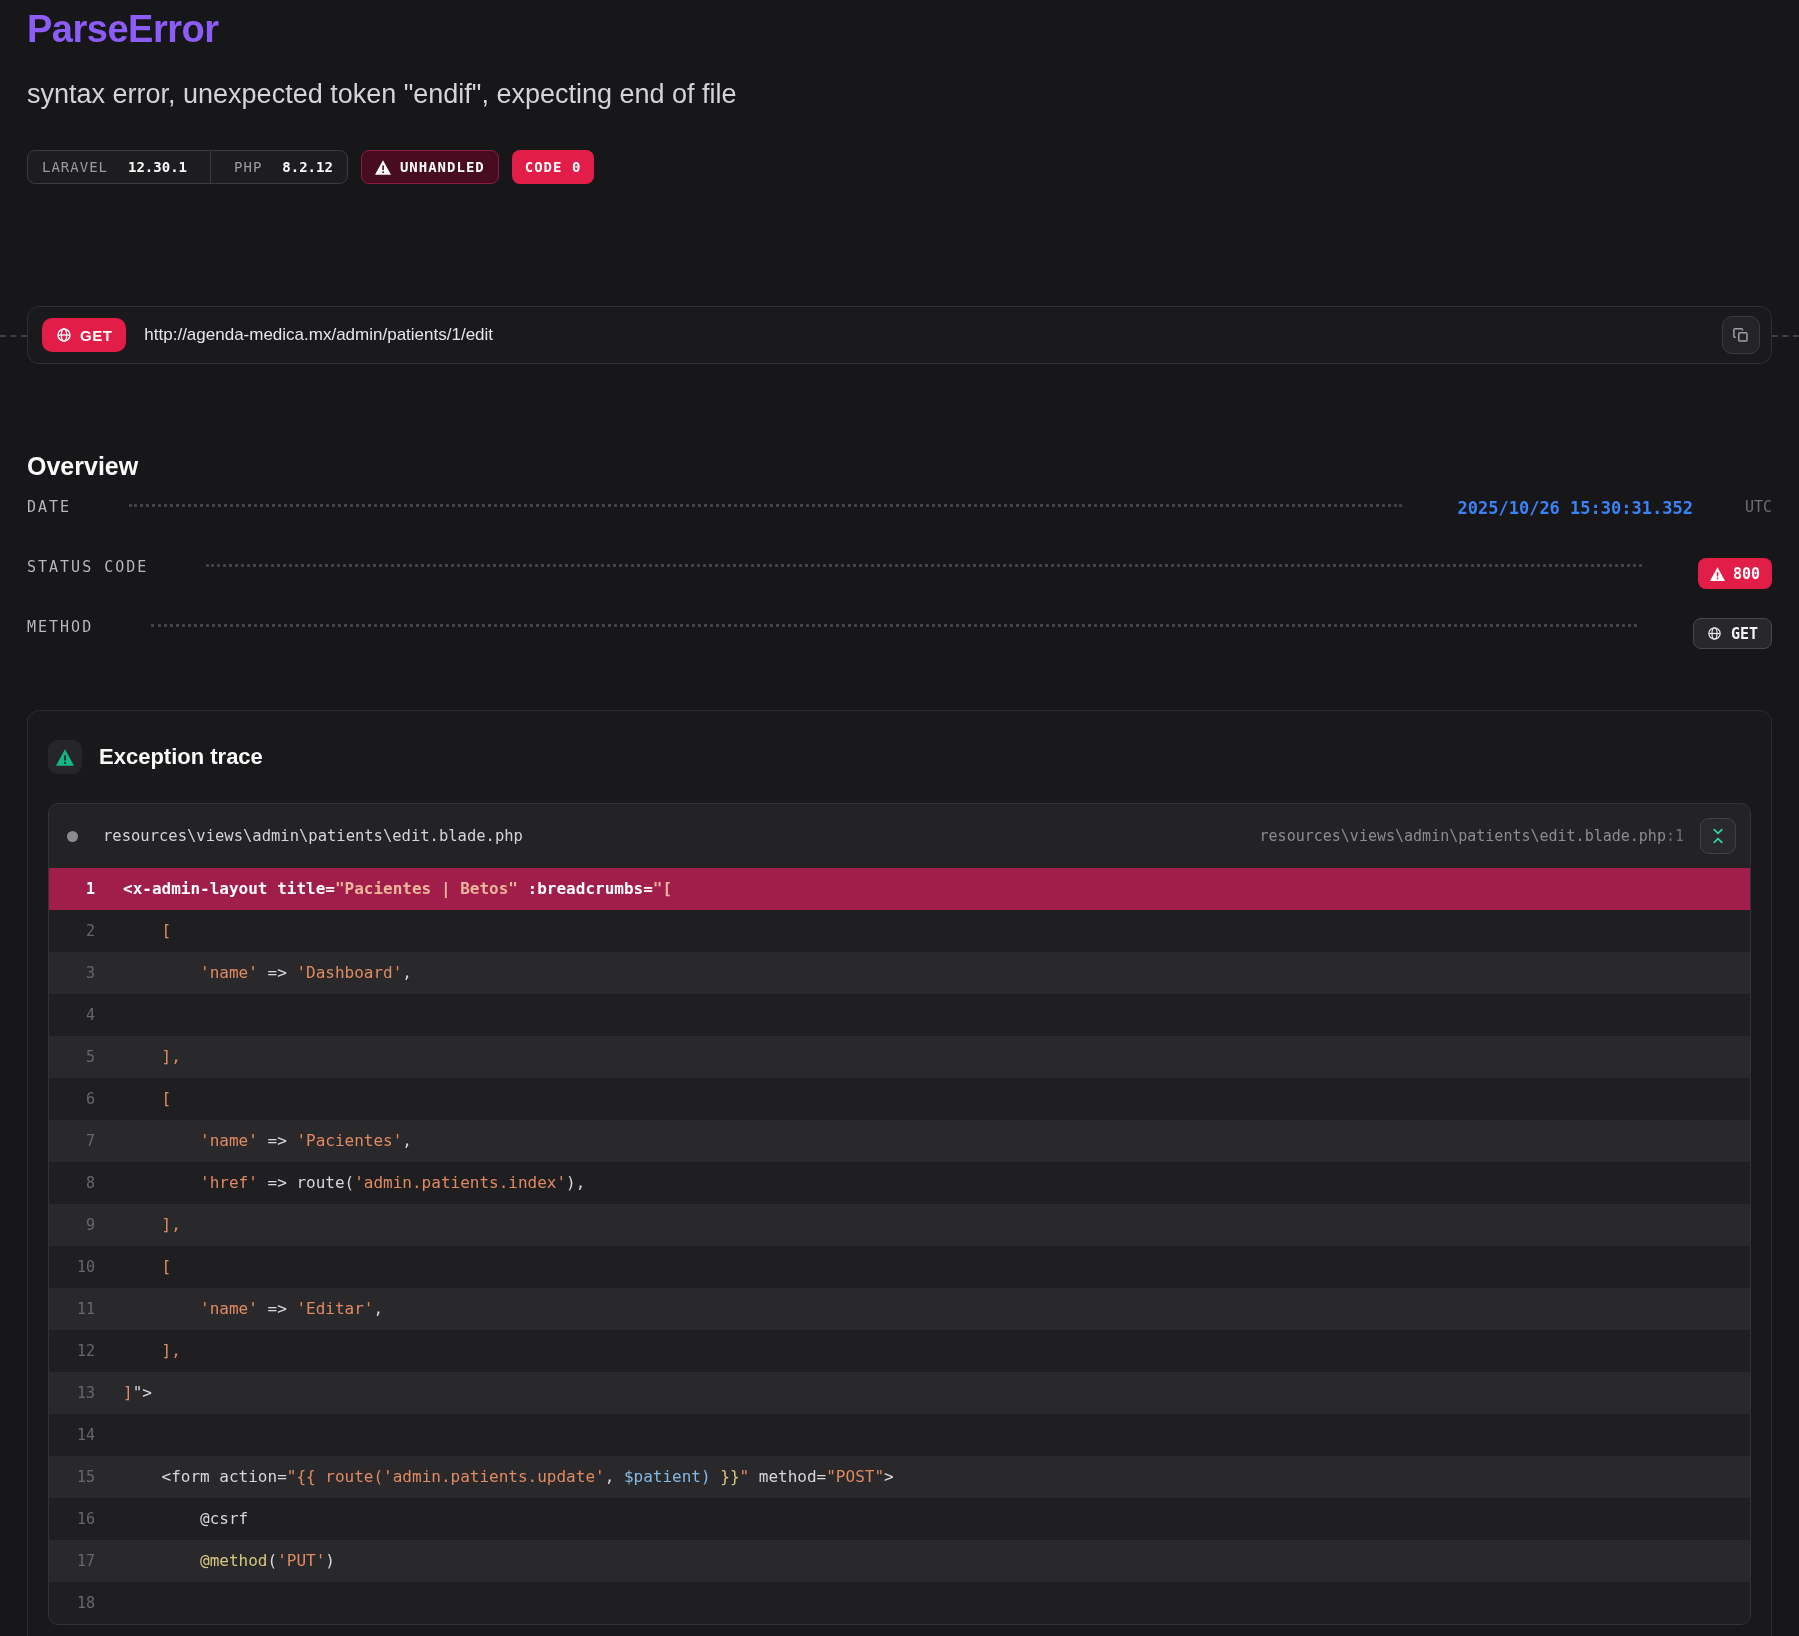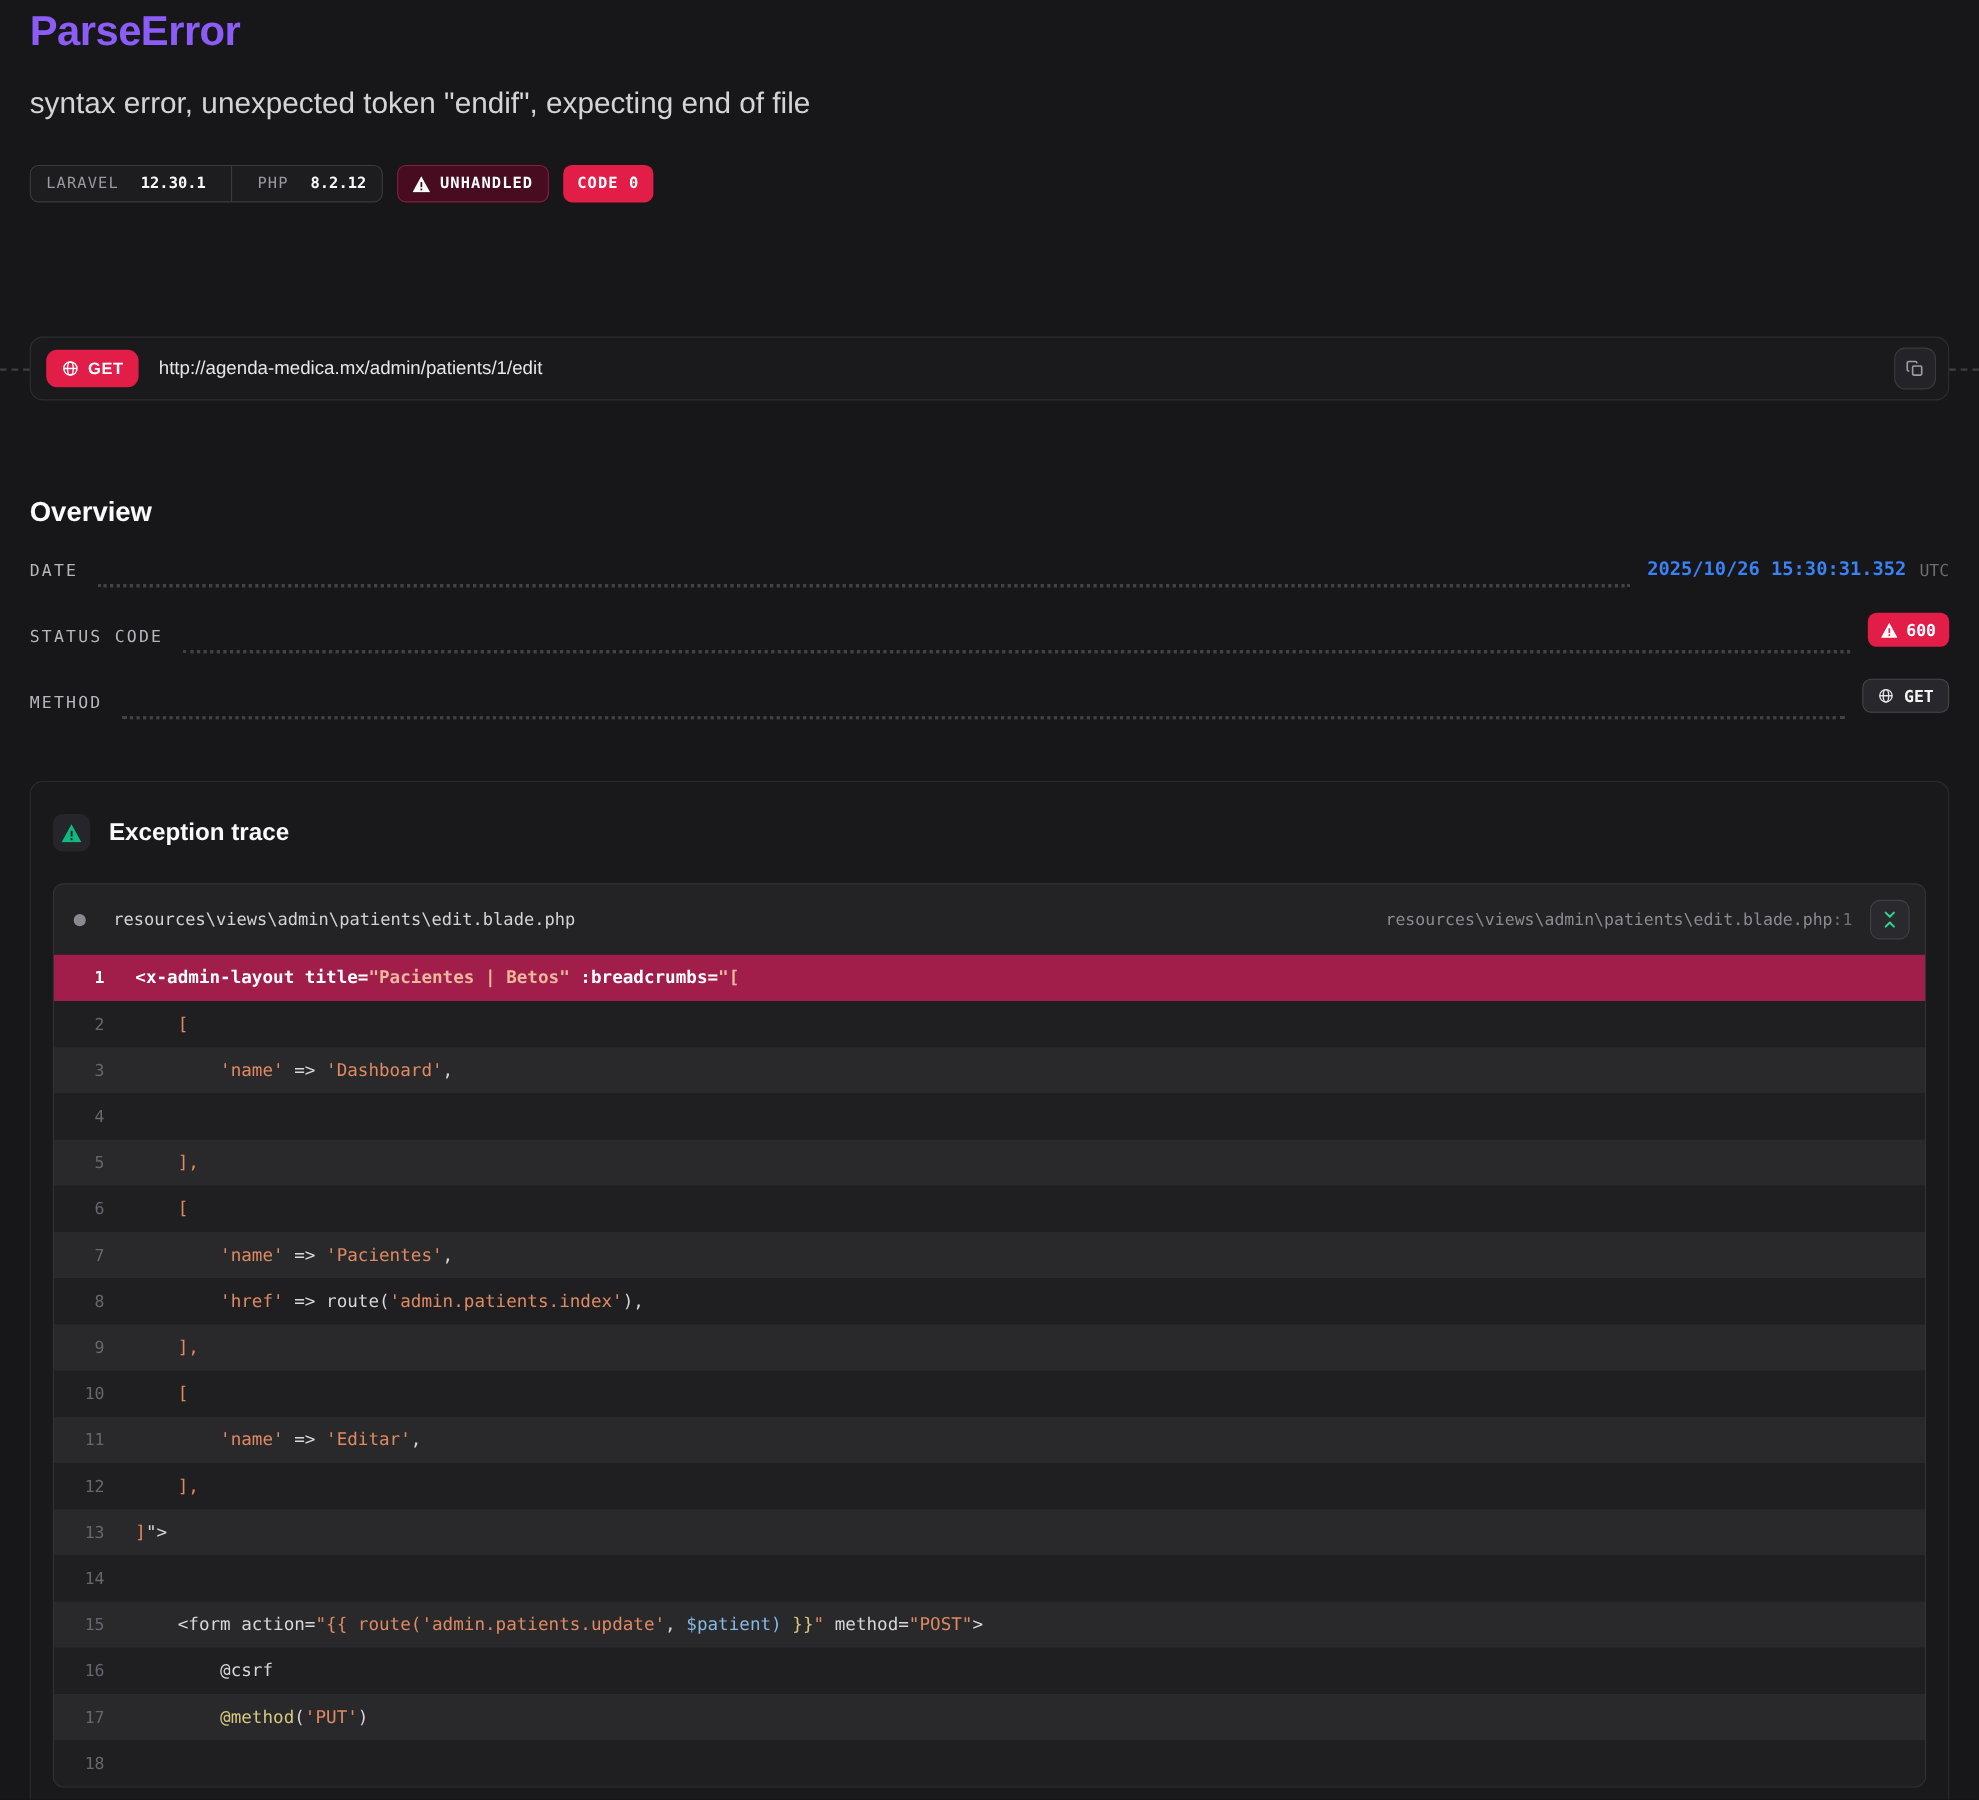--- a/index.html
+++ b/index.html
@@ -45,21 +45,21 @@
   .url-text { margin-left:18px; font-size:17px; color:#e6e6ea; flex:1; }
   .copy-btn {
     width:38px; height:38px; border-radius:10px; border:1px solid #3a3a3f; background:#242428;
     display:flex; align-items:center; justify-content:center; cursor:pointer;
   }
 
   
   .overview { margin-top:88px; }
   .overview h2 { font-size:25px; font-weight:700; color:#fafafa; }
   .ov-rows { margin-top:17px; }
-  .ov-row { display:flex; align-items:flex-end; height:30px; margin-bottom:30px; }
+  .ov-row { display:flex; align-items:flex-start; height:30px; margin-bottom:30px;gap:40px; }
   .ov-label { font-family:"DejaVu Sans Mono", monospace; font-size:15px; color:#b6b6bc; letter-spacing:2px; white-space:pre; }
   .leader { flex:1; border-bottom:3px dotted #414147; transform:translateY(6px); margin:0 16px 0 18px; }
   .ov-value { font-family:"DejaVu Sans Mono", monospace; font-size:17px; font-weight:700; color:#3b82f6; }
   .ov-suffix { font-family:"DejaVu Sans Mono", monospace; font-size:15px; color:#6d6d74; margin-left:12px; }
   .badge-red {
     display:flex; align-items:center; gap:8px; height:31px; padding:0 12px;
     background:#e11d48; border-radius:8px; color:#fff; font-family:"DejaVu Sans Mono", monospace;
     font-size:15px; font-weight:700;
   }
   .badge-dark {
@@ -189,21 +189,21 @@
       <span class="ov-label">STATUS CODE</span>
       <span class="leader"></span>
       <span class="badge-red">
         <span>
           <svg width="15" height="14" viewBox="0 0 24 22">
               <path d="M12 0 L24 22 H0 Z" fill="#ffffff"></path>
               <rect x="10.9" y="8" width="2.4" height="7" fill="#e11d48"></rect>
               <rect x="10.9" y="16.8" width="2.4" height="2.6" fill="#e11d48"></rect>
             </svg>
         </span>
-        <span>600</span>
+        <span>800</span>
       </span>
     </div>
 
     <div class="ov-row">
       <span class="ov-label">METHOD</span>
       <span class="leader"></span>
       <span class="badge-dark">
         <span>
           <svg width="15" height="15" viewBox="0 0 24 24" fill="none" stroke="#e4e4e7" stroke-width="2">
               <circle cx="12" cy="12" r="9"></circle>

